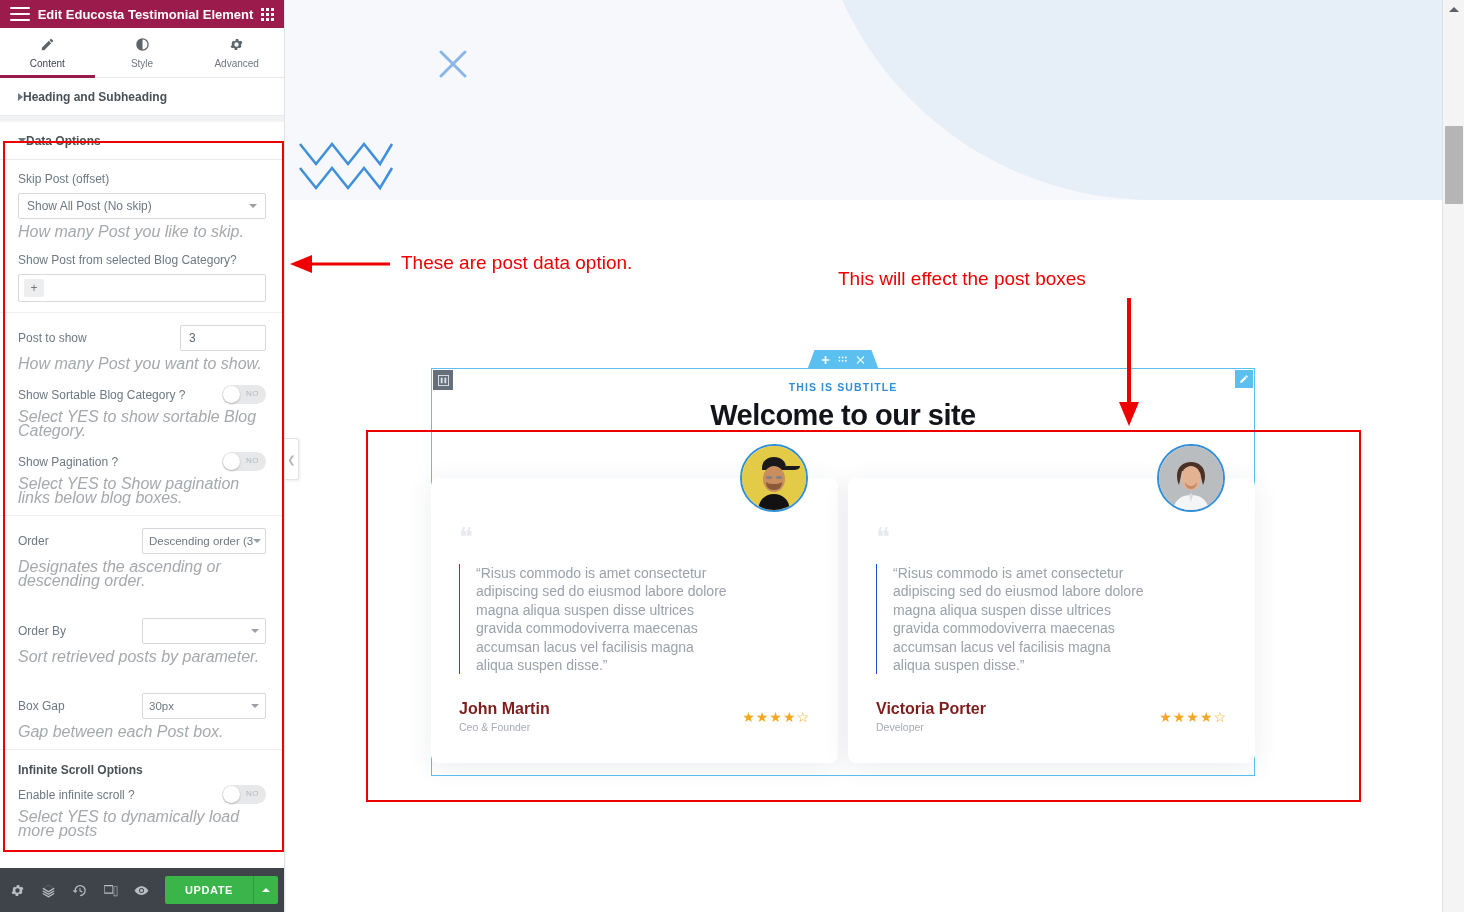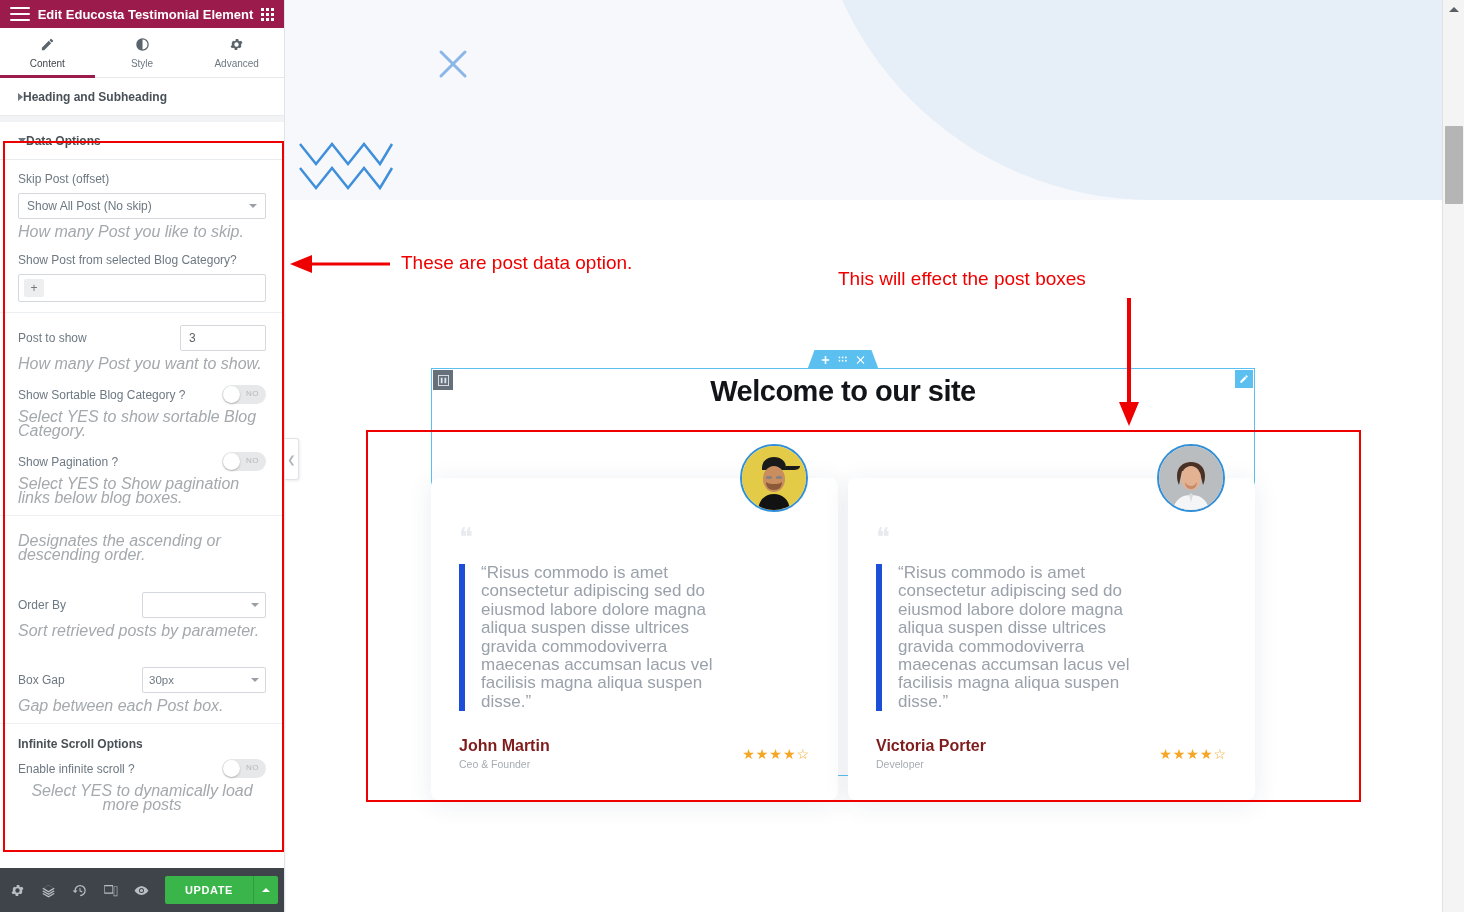--- a/index.html
+++ b/index.html
@@ -50,21 +50,21 @@
     height:38px; display:flex; align-items:center; 
     padding:0 18px; font-size:12px; font-weight:bold; color:#495157;
     border-bottom:1px solid #e9ecef; background:#fff; cursor:pointer;
   }
   .tri-right { width:0;height:0;border-left:5px solid #6d7882;
     border-top:4px solid transparent;border-bottom:4px solid transparent; }
   .tri-down { width:0;height:0;border-top:5px solid #6d7882;
     border-left:4px solid transparent;border-right:4px solid transparent; }
 
   .ctrl-group { padding:12px 18px 10px 18px; border-bottom:1px solid #edf0f2; }
-  .ctrl-group.nb { border-bottom:none;text-align:center; }
+  .ctrl-group.nb { border-bottom:none; }
   .ctrl-label { font-size:12px; color:#6d7882; margin-bottom:7px; display:block; }
   .ctrl-desc { font-size:16px; color:#a4a9ad; font-style:italic; line-height:14px;
      margin-top:6px; }
 
   .select-box {
     width:100%; height:26px; border:1px solid #d5d8dc; border-radius:2px;
     background:#fff; display:flex; align-items:center; justify-content:space-between;
     padding:0 8px; font-size:12px; color:#6d7882; cursor:pointer;
   }
   .caret { width:0;height:0;border-top:4px solid #9aa0a6;
@@ -199,22 +199,22 @@
     box-shadow:0 4px 26px rgba(29,58,97,.09);
     padding:46px 28px 30px 28px; position:relative; min-height:252px;
   }
   .avatar {
     position:absolute; right:30px; top:-34px; width:68px; height:68px;
     border-radius:50%; border:2px solid #2f8fd8; overflow:hidden; background:#eee;
   }
   .quote-mark { color:#e7eaee; font-size:26px; line-height:1;
     font-family:"DejaVu Serif", serif; margin-bottom:14px; display:block; }
   .quote-body {
-    border-left:6px solid #1d4ed8; padding-left:16px; color:#9aa1aa;
-    font-size:17px; line-height:18.4px; max-width:270px;
+    border-left:1px solid #1d4ed8; padding-left:16px; color:#9aa1aa;
+    font-size:14px; line-height:18.4px; max-width:270px;
   }
   .tfoot { display:flex; align-items:center; justify-content:space-between;
     margin-top:26px; }
   .tname { font-size:16px; font-weight:bold; color:#7f1d1d; }
   .trole { font-size:10.5px; color:#a6acb3; margin-top:3px; }
   .stars { font-size:14px; letter-spacing:1px; }
   .star-on { color:#f5a623; }
   .star-off { color:#f5a623; }
 
   
@@ -329,20 +329,27 @@
         <span class="ctrl-label" style="margin:0;">Show Pagination ?</span>
         <span class="switch">
           <span class="knob"></span>
           <span class="lbl">NO</span>
         </span>
       </div>
       <div class="ctrl-desc">Select YES to Show pagination links below blog boxes.</div>
     </div>
 
     <div class="ctrl-group">
+      <div class="row">
+        <span class="ctrl-label" style="margin:0;">Order</span>
+        <span class="sel-sm">
+          <span>Descending order (3</span>
+          <span class="caret"></span>
+        </span>
+      </div>
       <div class="ctrl-desc">Designates the ascending or descending order.</div>
 
       <div class="row" style="margin-top:30px;">
         <span class="ctrl-label" style="margin:0;">Order By</span>
         <span class="sel-sm">
           <span></span>
           <span class="caret"></span>
         </span>
       </div>
       <div class="ctrl-desc">Sort retrieved posts by parameter.</div>
@@ -469,20 +476,21 @@
           <rect x="3" y="3" width="2" height="6" fill="#dfe4ea"></rect>
           <rect x="7" y="3" width="2" height="6" fill="#dfe4ea"></rect>
         </svg>
     </div>
     <div id="edit-handle">
       <svg width="10" height="10" viewBox="0 0 24 24">
           <path d="M3 17.25V21h3.75L17.81 9.94l-3.75-3.75L3 17.25zM20.71 7.04a1 1 0 000-1.41l-2.34-2.34a1 1 0 00-1.41 0l-1.83 1.83 3.75 3.75 1.83-1.83z" fill="#fff"></path>
         </svg>
     </div>
 
+    <div id="sec-subtitle">THIS IS SUBTITLE</div>
     <div id="sec-title">Welcome to our site</div>
   </div>
 
   <div id="cards">
 
     <div class="tcard">
       <div class="avatar">
         <svg width="100%" height="100%" viewBox="0 0 64 64">
           <rect width="64" height="64" fill="#e3cb47"></rect>
           <path d="M20 22c0-7 5-11 12-11s12 4 12 11v2H20z" fill="#1a1a1a"></path>

